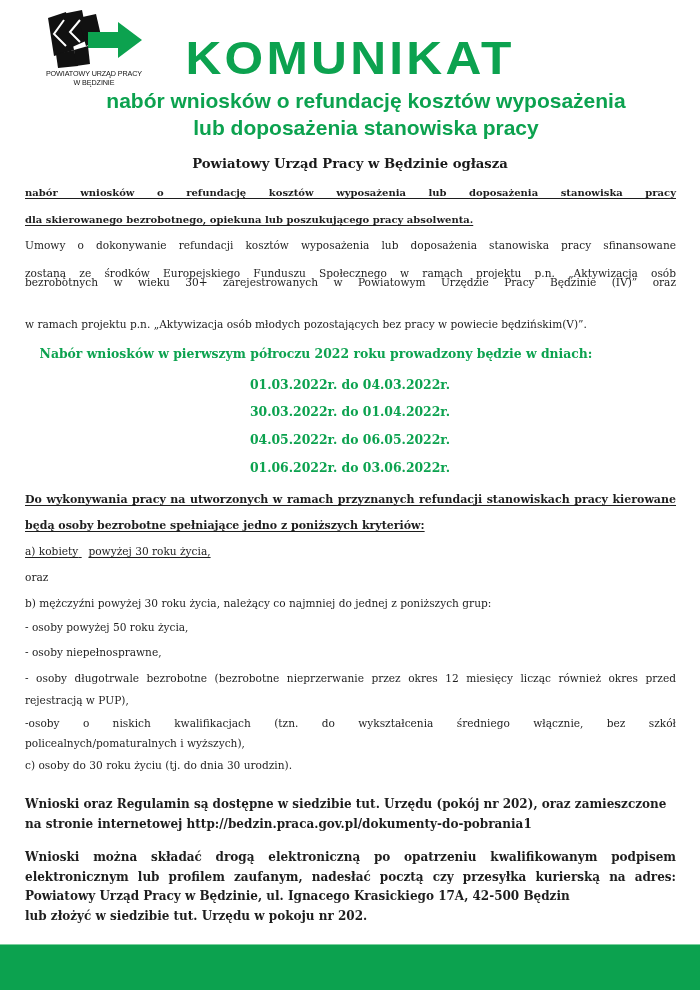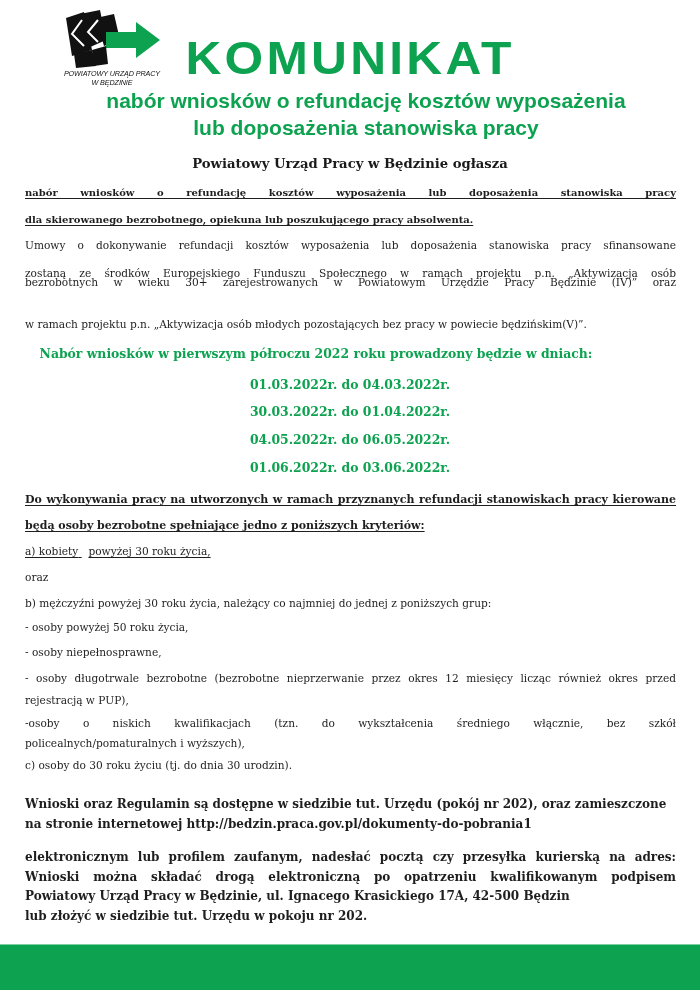--- a/index.html
+++ b/index.html
@@ -1,19 +1,19 @@
 <!DOCTYPE html>
 <html><head>
 <meta charset="utf-8">
 <style>
   * { box-sizing: border-box; margin: 0; padding: 0; }
   html, body { width: 700px; height: 990px; background: #ffffff; overflow: hidden; }
   body { position: relative; font-family: "DejaVu Serif", "Liberation Serif", serif; color: #1e1e1e; }
 
-  .logo { position: absolute; left: 56px; top: 10px; width: 112px; height: 82px; font-style: italic; }
+  .logo { position: absolute; left: 38px; top: 10px; width: 112px; height: 82px; }
   .logo svg { position: absolute; left: 6px; top: 0; }
   .logo-text { position: absolute; left: 0; top: 59px; width: 112px; text-align: center;
     font-family: "Liberation Sans", sans-serif; font-size: 7.2px; line-height: 9px; color: #111; letter-spacing: -0.1px; }
 
   .title { position: absolute; left: 190px; top: 33px; width: 320px; height: 50px; text-align: center;
     font-family: "Liberation Sans", sans-serif; font-weight: 900; font-size: 46px; line-height: 50px;
     color: #0ca24f; letter-spacing: 3px; transform: scaleX(1.08); }
 
   .subtitle { position: absolute; left: 16px; width: 700px; text-align: center;
     font-family: "Liberation Sans", sans-serif; font-weight: 700; color: #0ca24f; font-size: 21px; line-height: 26px; }
@@ -119,19 +119,19 @@
 <div class="line justify c-b4">-osoby o niskich kwalifikacjach (tzn. do wykształcenia średniego włącznie, bez szkół</div>
 <div class="line c-b4b">policealnych/pomaturalnych i wyższych),</div>
 <div class="line c-c">c) osoby do 30 roku życiu (tj. do dnia 30 urodzin).</div>
 
 <div class="info1">
   <span>Wnioski oraz Regulamin są dostępne w siedzibie tut. Urzędu (pokój nr 202), oraz zamieszczone</span>
   <span>na stronie internetowej http://bedzin.praca.gov.pl/dokumenty-do-pobrania1</span>
 </div>
 
 <div class="info2">
+  <span class="j">Wnioski można składać drogą elektroniczną po opatrzeniu kwalifikowanym podpisem</span>
   <span class="j">elektronicznym lub profilem zaufanym, nadesłać pocztą czy przesyłka kurierską  na adres:</span>
-  <span class="j">Wnioski można składać drogą elektroniczną po opatrzeniu kwalifikowanym podpisem</span>
   <span class="n">Powiatowy Urząd Pracy w Będzinie, ul. Ignacego Krasickiego 17A, 42-500 Będzin</span>
   <span class="n">lub złożyć w siedzibie tut. Urzędu w pokoju nr 202.</span>
 </div>
 
 <div class="footer-bar"></div>
 
 </body></html>

